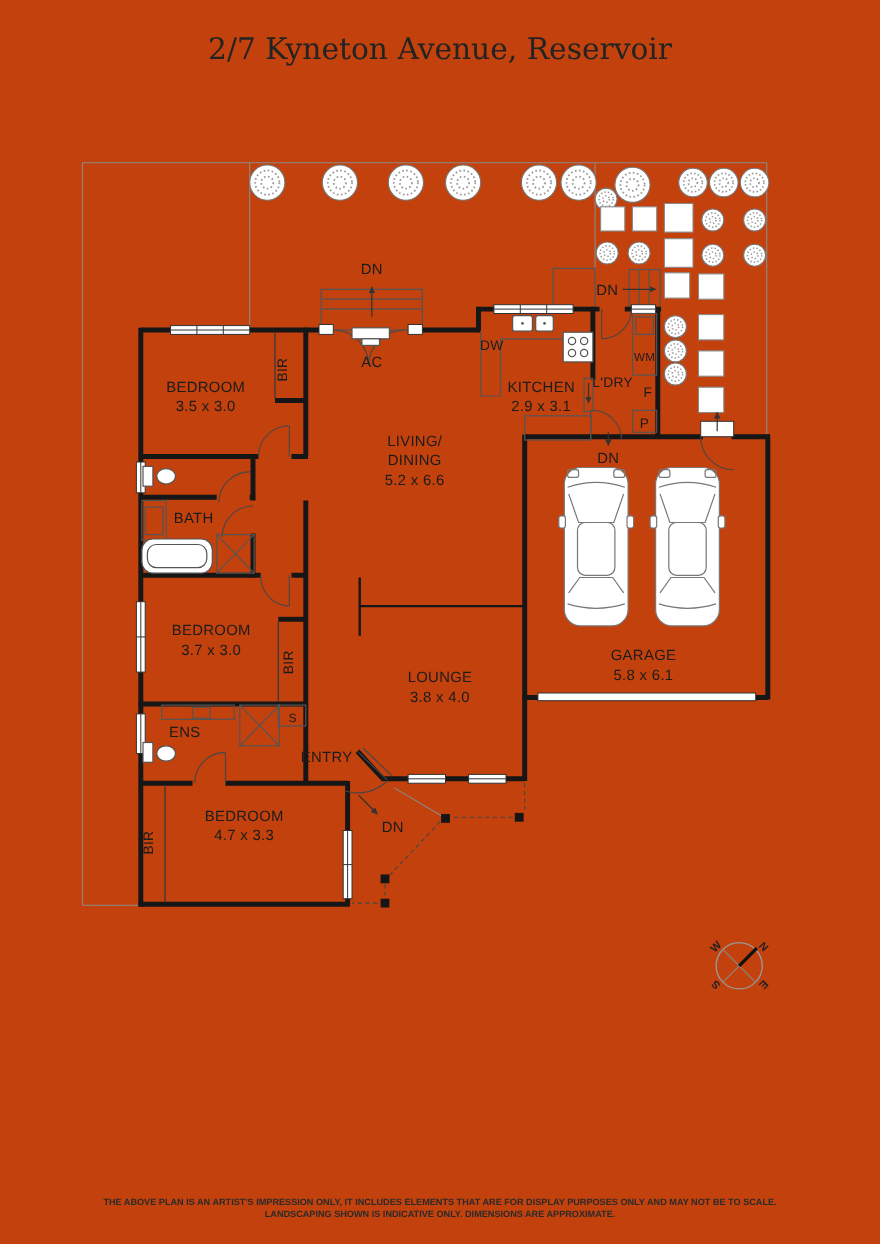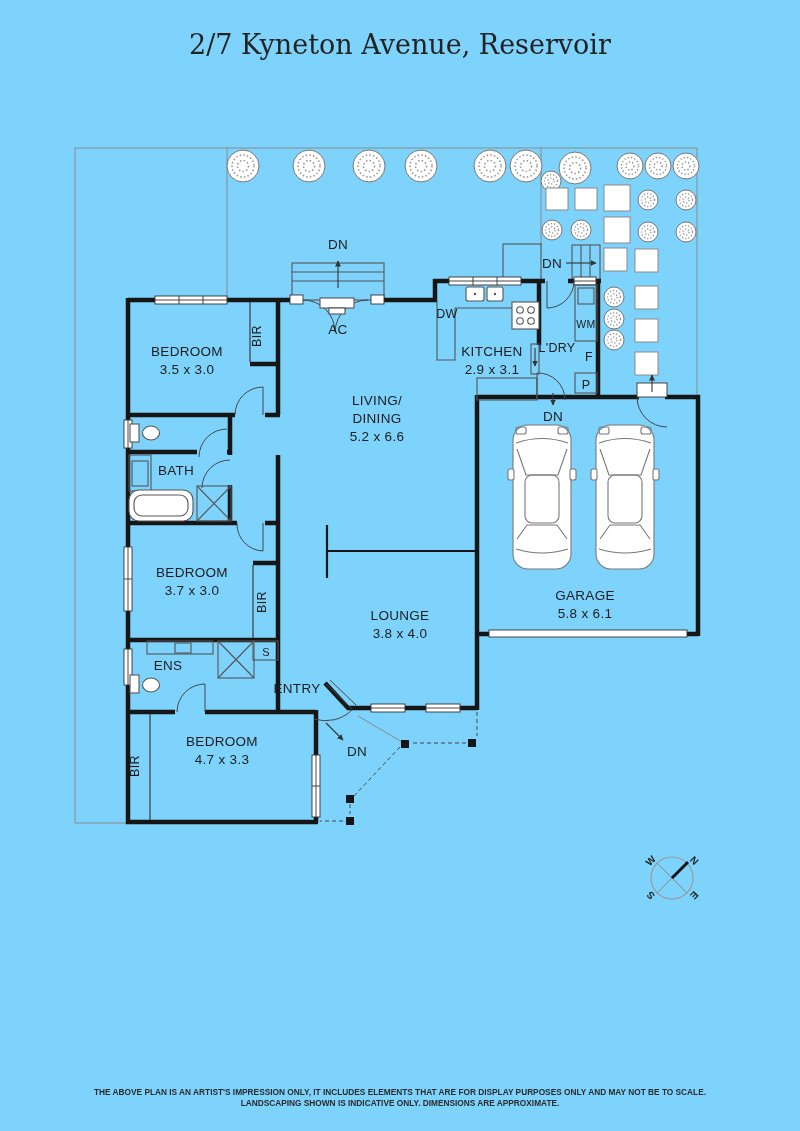--- a/index.html
+++ b/index.html
@@ -1,16 +1,16 @@
 <!DOCTYPE html>
 <html><head>
 <meta charset="utf-8">
 <style>
   html,body{margin:0;padding:0;background:#ffffff;}
-  #page{position:relative;width:800px;height:1131px;background:#7dd3fc;overflow:hidden;}
+  #page{position:relative;width:800px;height:1131px;background:#c2410c;overflow:hidden;}
   svg{display:block;}
   .wall{stroke:#161616;stroke-width:4.5;fill:none;}
   .wall2{stroke:#161616;stroke-width:2.2;fill:none;}
   .part{stroke:#3a3a3a;stroke-width:1.2;fill:none;}
   .fix{stroke:#555;stroke-width:1.1;fill:#fff;}
   .fixn{stroke:#555;stroke-width:1.1;fill:none;}
   .arc{stroke:#474747;stroke-width:1;fill:none;}
   .win{fill:#fff;stroke:#333;stroke-width:0.9;}
   .winl{stroke:#333;stroke-width:0.9;}
   .bound{stroke:#8a8a8a;stroke-width:1;fill:none;}

